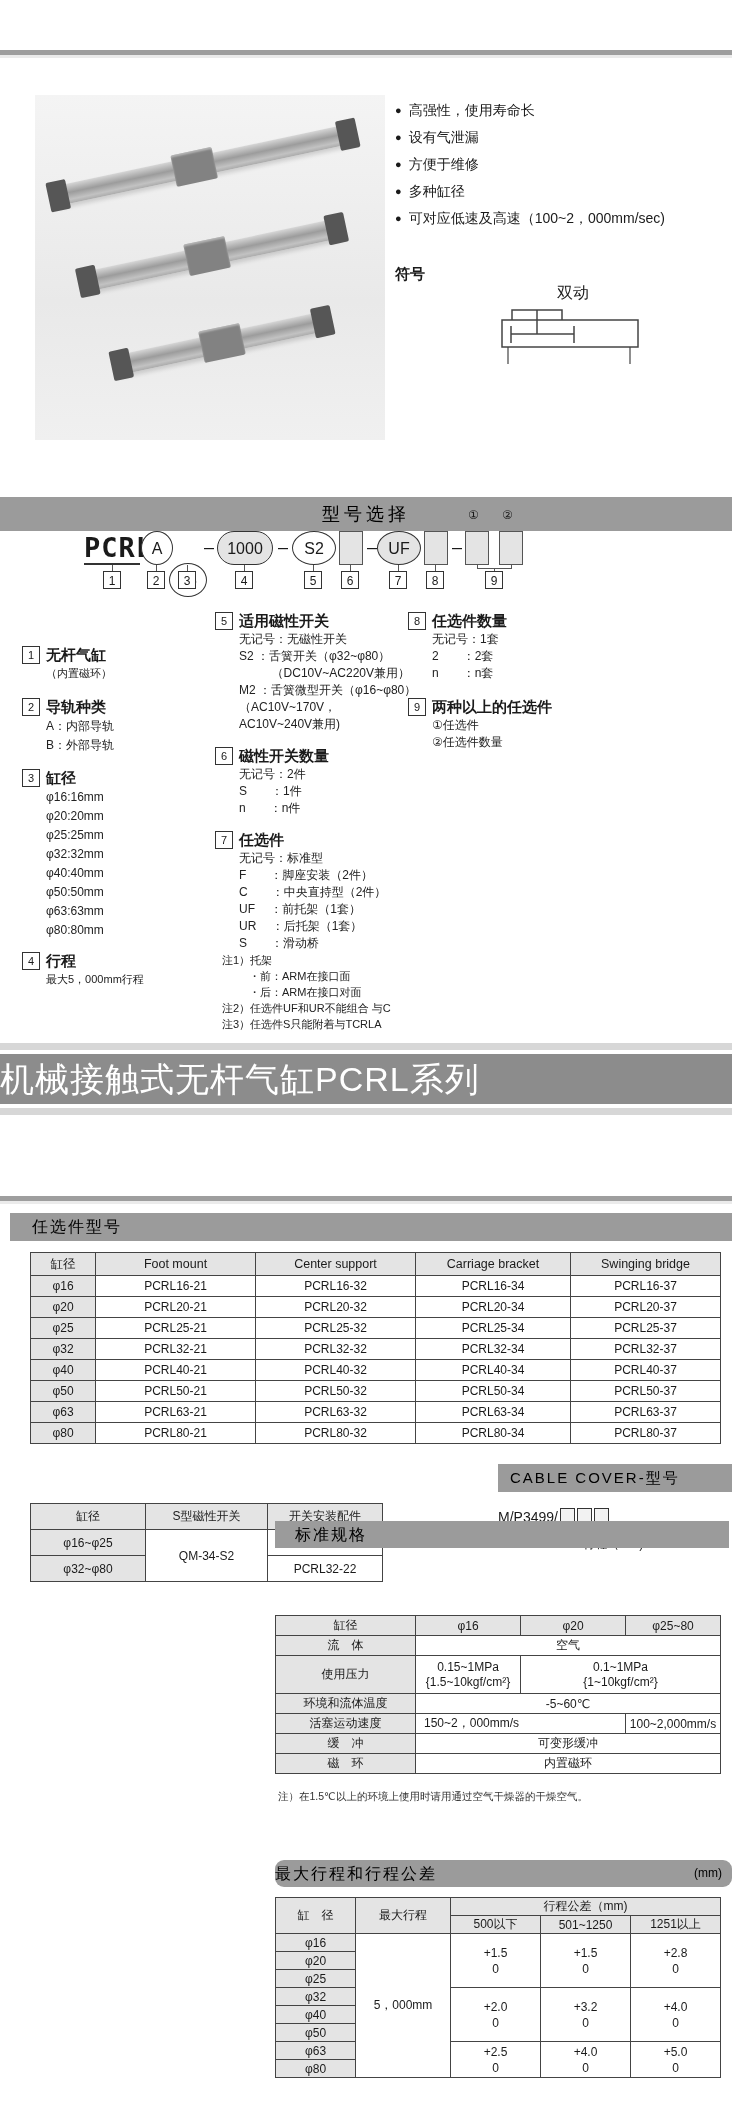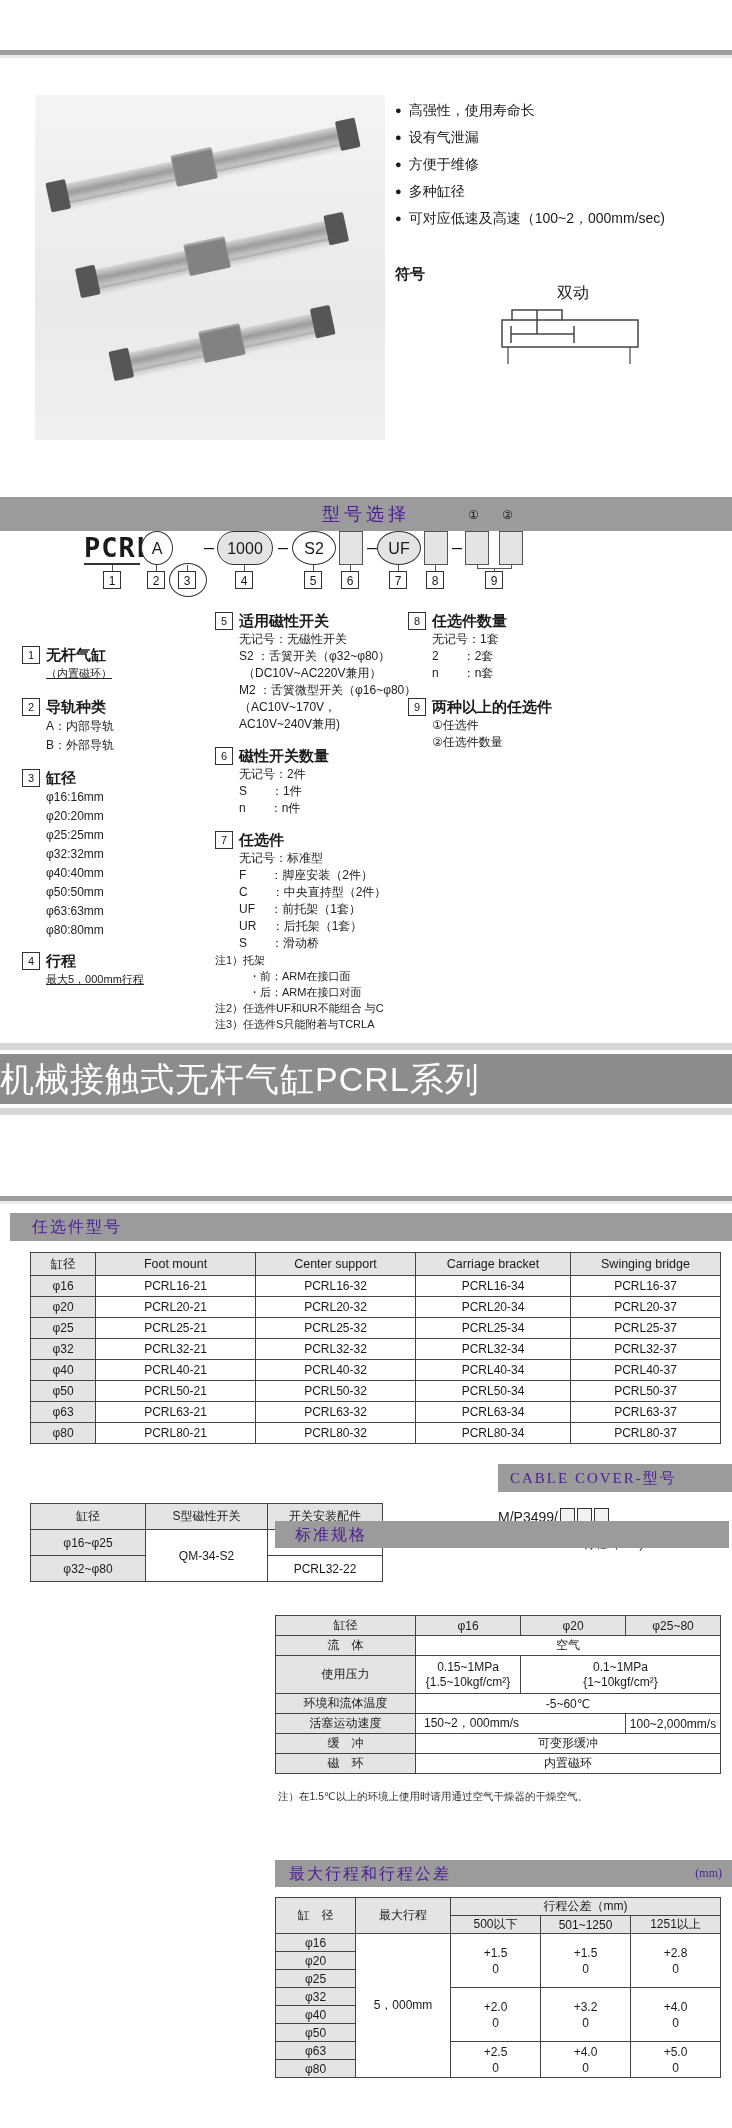--- a/index.html
+++ b/index.html
@@ -24,21 +24,21 @@
   .cyl .slider{position:absolute;top:-6px;left:40%;width:42px;height:32px;background:#828282;border-radius:2px;box-shadow:inset 0 2px 2px rgba(255,255,255,.4);}
 
   
   .features{font-size:14px;line-height:27px;white-space:nowrap;}
   .features .bullet{font-size:11px;margin-right:7px;vertical-align:1px;}
 
   .symbol-label{font-size:15px;font-weight:bold;}
   .symbol-caption{font-size:16px;text-align:center;}
 
   
-  .banner{background:#9b9b9b;color:#4c1d95;font-family:Liberation Serif, serif;}
+  .banner{background:#9b9b9b;color:#000000;}
   .banner-center{font-size:18px;text-align:center;letter-spacing:4px;}
   .banner-left{font-size:15px;letter-spacing:2px;}
   .big-strip{position:absolute;left:0;width:732px;height:7px;background:#d7d7d7;}
   .big-banner{position:absolute;left:0;width:732px;height:50px;line-height:50px;background:#8c8c8c;color:#fff;font-size:34px;letter-spacing:1px;white-space:nowrap;}
 
   
   .code-el{position:absolute;top:21px;height:34px;line-height:34px;text-align:center;
            border:1.5px solid #333;background:#fff;font-size:16px;box-sizing:border-box;}
   .ellipse{border-radius:50%;}
   .grayfill{background:#e4e4e4;}
@@ -52,22 +52,22 @@
   .circ-lab{position:absolute;top:-2px;font-size:12px;}
 
   
   .col{position:absolute;}
   .sec{margin:0 0 14px 0;}
   .sec-title{font-size:15px;font-weight:bold;white-space:nowrap;height:19px;}
   .secno{display:inline-block;width:16px;height:16px;line-height:16px;border:1px solid #333;text-align:center;
          font-size:11px;font-weight:normal;margin-right:6px;vertical-align:1px;}
   .sec-line{font-size:12px;line-height:17px;margin-left:24px;white-space:nowrap;color:#222;}
   .sec-line.tall{line-height:19px;}
-  .sec-line.small{font-size:11px;text-decoration:underline;}
-  .note-line{font-size:11px;line-height:16px;margin-left:0;white-space:nowrap;color:#222;}
+  .sec-line.small{font-size:11px;}
+  .note-line{font-size:11px;line-height:16px;margin-left:7px;white-space:nowrap;color:#222;}
   .note-sub{margin-left:34px;}
 
   
   table{border-collapse:collapse;table-layout:fixed;}
   td,th{border:1px solid #444;font-size:12px;padding:0 3px;text-align:center;font-weight:normal;
         overflow:hidden;white-space:nowrap;}
   .gray{background:#e4e4e4;}
   .opt-table td,.opt-table th{height:20px;}
   .opt-table th{height:22px;font-size:12.5px;}
   .sw-table td,.sw-table th{height:25px;}
@@ -200,21 +200,21 @@
       <div class="sec-title"><span class="secno">4</span><span>行程</span></div>
       <div class="sec-line small">最大5，000mm行程</div>
     </div>
   </div>
 
   <div class="col" style="left:215px;top:612px;width:195px;">
     <div class="sec" style="margin-bottom:14px;">
       <div class="sec-title"><span class="secno">5</span><span>适用磁性开关</span></div>
       <div class="sec-line">无记号：无磁性开关</div>
       <div class="sec-line">S2 ：舌簧开关（φ32~φ80）</div>
-      <div class="sec-line" style="margin-left:28px;">（DC10V~AC220V兼用）</div>
+      <div class="sec-line" style="margin-left:28px;text-align:right;">（DC10V~AC220V兼用）</div>
       <div class="sec-line">M2 ：舌簧微型开关（φ16~φ80）</div>
       <div class="sec-line">（AC10V~170V，</div>
       <div class="sec-line">AC10V~240V兼用)</div>
     </div>
     <div class="sec" style="margin-bottom:14px;">
       <div class="sec-title"><span class="secno">6</span><span>磁性开关数量</span></div>
       <div class="sec-line">无记号：2件</div>
       <div class="sec-line">S　　：1件</div>
       <div class="sec-line">n　　：n件</div>
     </div>
@@ -409,21 +409,21 @@
       <td colspan="3">可变形缓冲</td>
     </tr>
     <tr>
       <td class="gray label">磁　环</td>
       <td colspan="3">内置磁环</td>
     </tr>
   </tbody>
     </table>
   <div class="abs spec-note" style="left:278px;top:1790px;">注）在1.5℃以上的环境上使用时请用通过空气干燥器的干燥空气。</div>
 
-  <div class="abs banner banner-left" style="left:275px;top:1860px;width:457px;height:27px;line-height:27px;padding-left:14px;box-sizing:border-box;font-size:16px;">
+  <div class="abs banner banner-left" style="left:275px;top:1860px;width:457px;height:27px;line-height:27px;padding-left:0;box-sizing:border-box;font-size:16px;border-radius:9px;">
     <span>最大行程和行程公差</span>
     <span class="unit-lab">(mm)</span>
   </div>
 
   <table class="abs stroke-table" style="left:275px;top:1897px;width:445px;">
     <colgroup>
         <col style="width:80px">
         <col style="width:95px">
         <col style="width:90px">
         <col style="width:90px">

